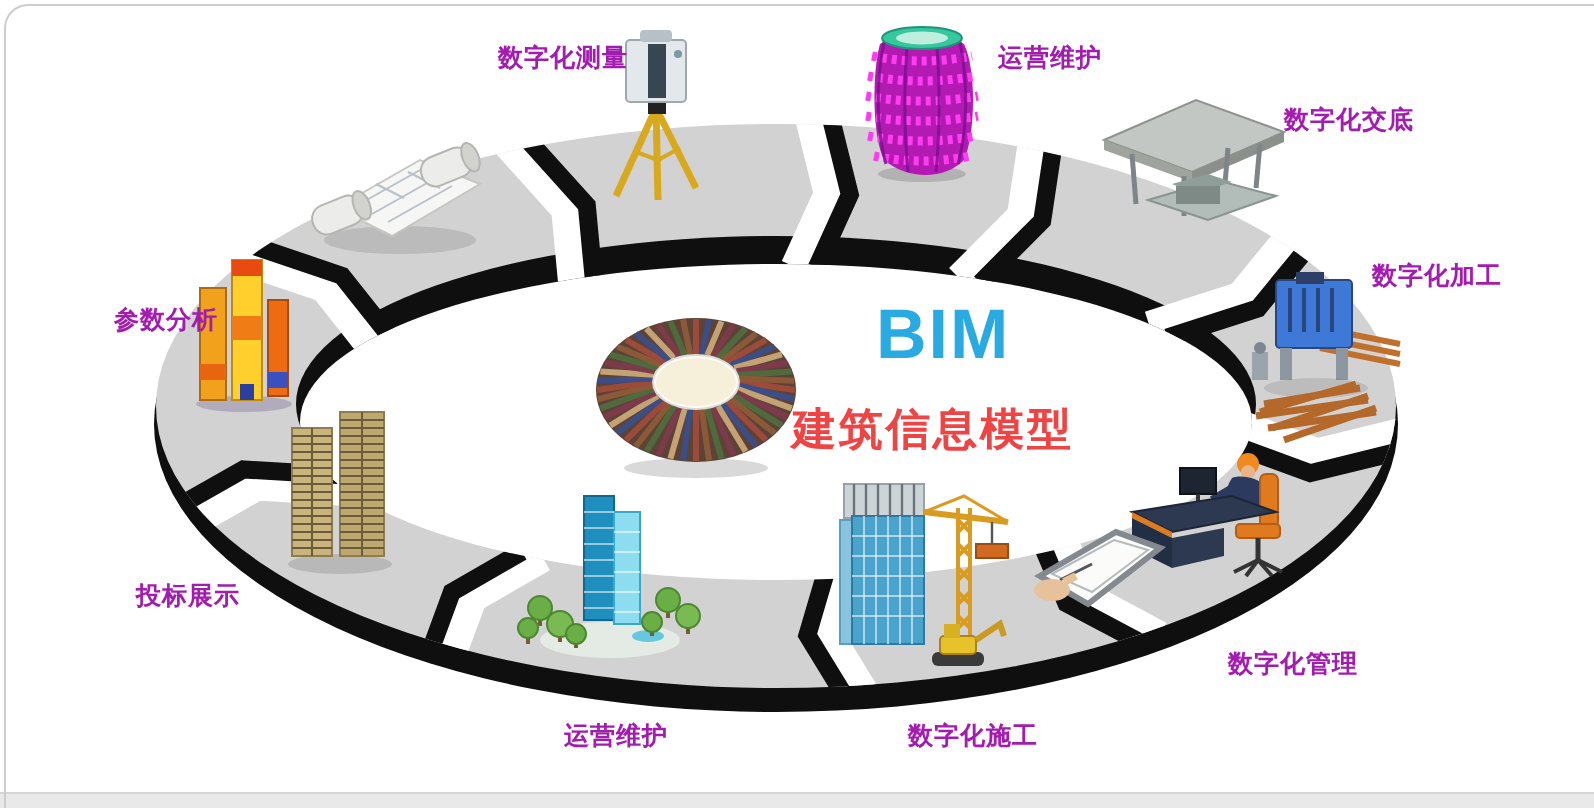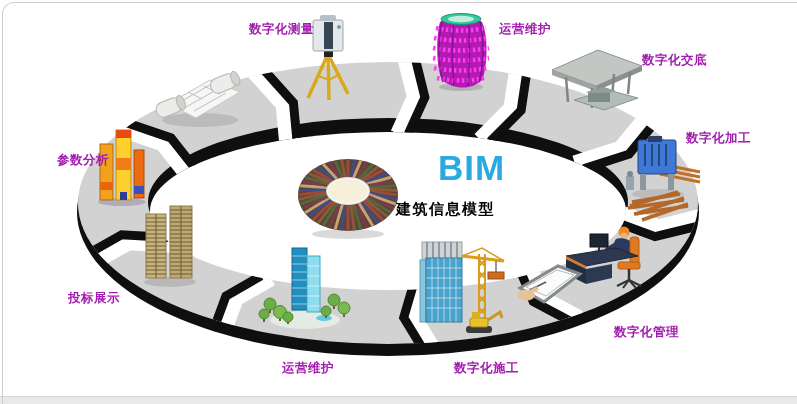--- a/index.html
+++ b/index.html
@@ -31,21 +31,21 @@
   #lbl-bidding{left:68px;top:290px;}
   #lbl-management{left:614px;top:324px;}
   #lbl-operation{left:282px;top:360px;text-align:center;}
   #lbl-construction{left:454px;top:360px;}
   #bim-acronym{
     position:absolute;left:414px;top:148px;z-index:3;
     font-size:35px;font-weight:800;color:#29abe2;letter-spacing:1px;margin-left:24px;
   }
   #bim-subtitle{
     position:absolute;left:396px;top:200px;z-index:3;
-    font-size:15px;font-weight:700;color:#000000;letter-spacing:1.5px;
+    font-size:22px;font-weight:700;color:#ef4444;letter-spacing:1.5px;
   }
   #dome-svg{left:295px;top:146px;}
 </style>
 </head>
 <body>
 
 <div id="canvas">
 
   <svg id="ring-svg" width="797" height="404" viewBox="0 0 797 404">
     <defs>

